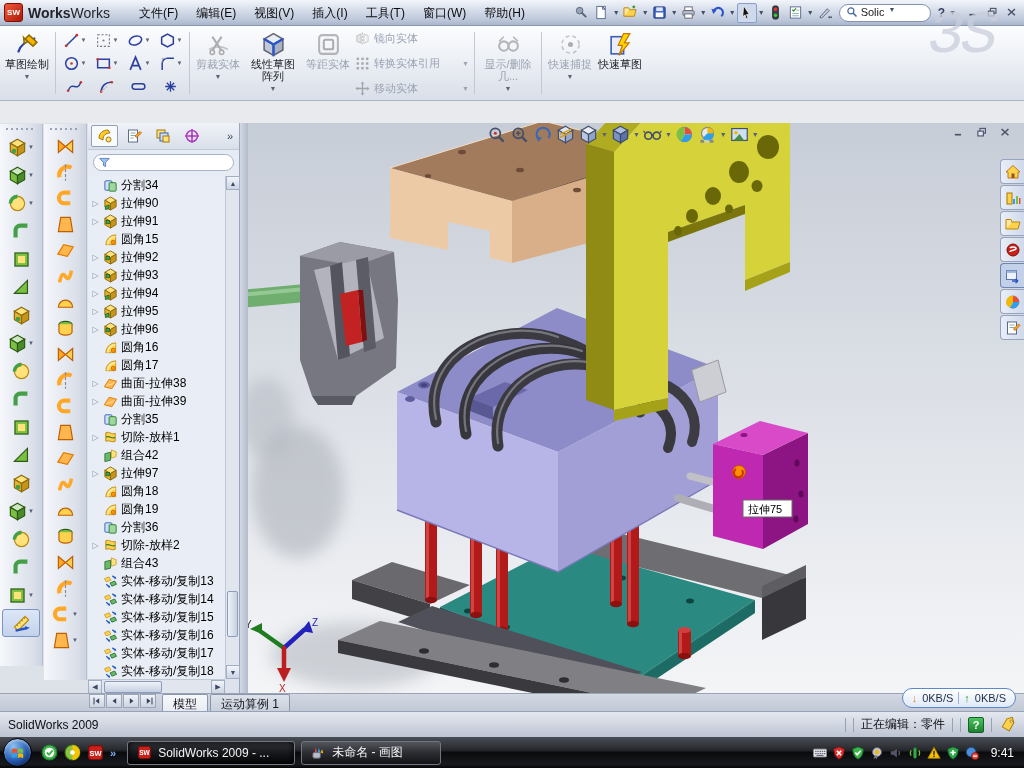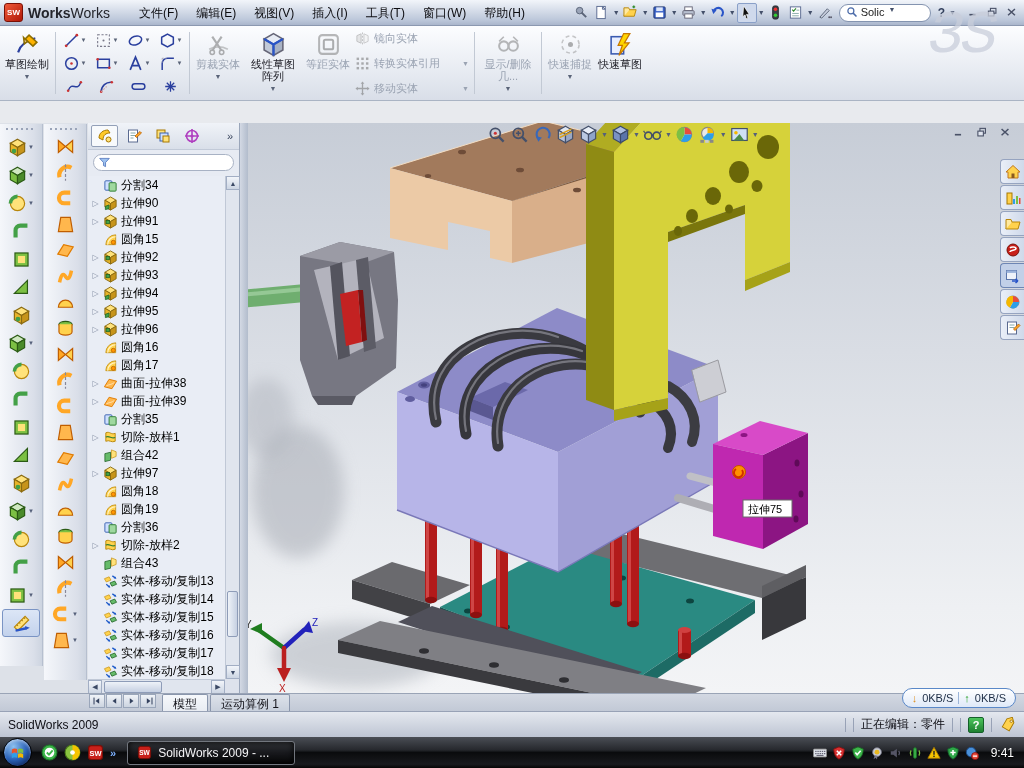--- a/index.html
+++ b/index.html
@@ -1640,20 +1640,31 @@
     <div id="taskwins" style="display:flex;gap:6px">
         <div class="taskwin active tw1">
           <span class="ic ">
             <svg viewBox="0 0 16 16" width="100%" height="100%">
               <rect x="1.5" y="1.5" width="13" height="13" rx="2.5" fill="#c8201a" stroke="#7a0f08"></rect>
               <text x="8" y="11" font-size="7" font-weight="bold" fill="#fff" text-anchor="middle" font-family="sans-serif">SW</text>
             </svg>
           </span>
           <span style="overflow:hidden;text-overflow:ellipsis">SolidWorks 2009 - ...</span>
         </div>
+        <div class="taskwin  tw2">
+          <span class="ic ">
+            <svg viewBox="0 0 16 16" width="100%" height="100%">
+              <rect x="2" y="8" width="8" height="6" rx="1.5" fill="#b8bec8" stroke="#667"></rect>
+              <path d="M4,8 L5,2 L6.5,8" fill="#e84c3d"></path>
+              <path d="M7,8 L8.5,3 L10,8" fill="#2e9fe8"></path>
+              <path d="M10,8 L12,4.5 L13,9" fill="#f5b800"></path>
+            </svg>
+          </span>
+          <span style="overflow:hidden;text-overflow:ellipsis">未命名 - 画图</span>
+        </div>
       </div>
     <div class="tray" id="tray">
         <span class="ic kb">
           <svg viewBox="0 0 16 16" width="100%" height="100%">
             <rect x=".5" y="3.5" width="15" height="9" rx="1" fill="#dfe3ea" stroke="#888"></rect>
             <g fill="#667">
               <rect x="2.5" y="5.5" width="1.6" height="1.4"></rect>
               <rect x="5" y="5.5" width="1.6" height="1.4"></rect>
               <rect x="7.5" y="5.5" width="1.6" height="1.4"></rect>
               <rect x="10" y="5.5" width="1.6" height="1.4"></rect>

